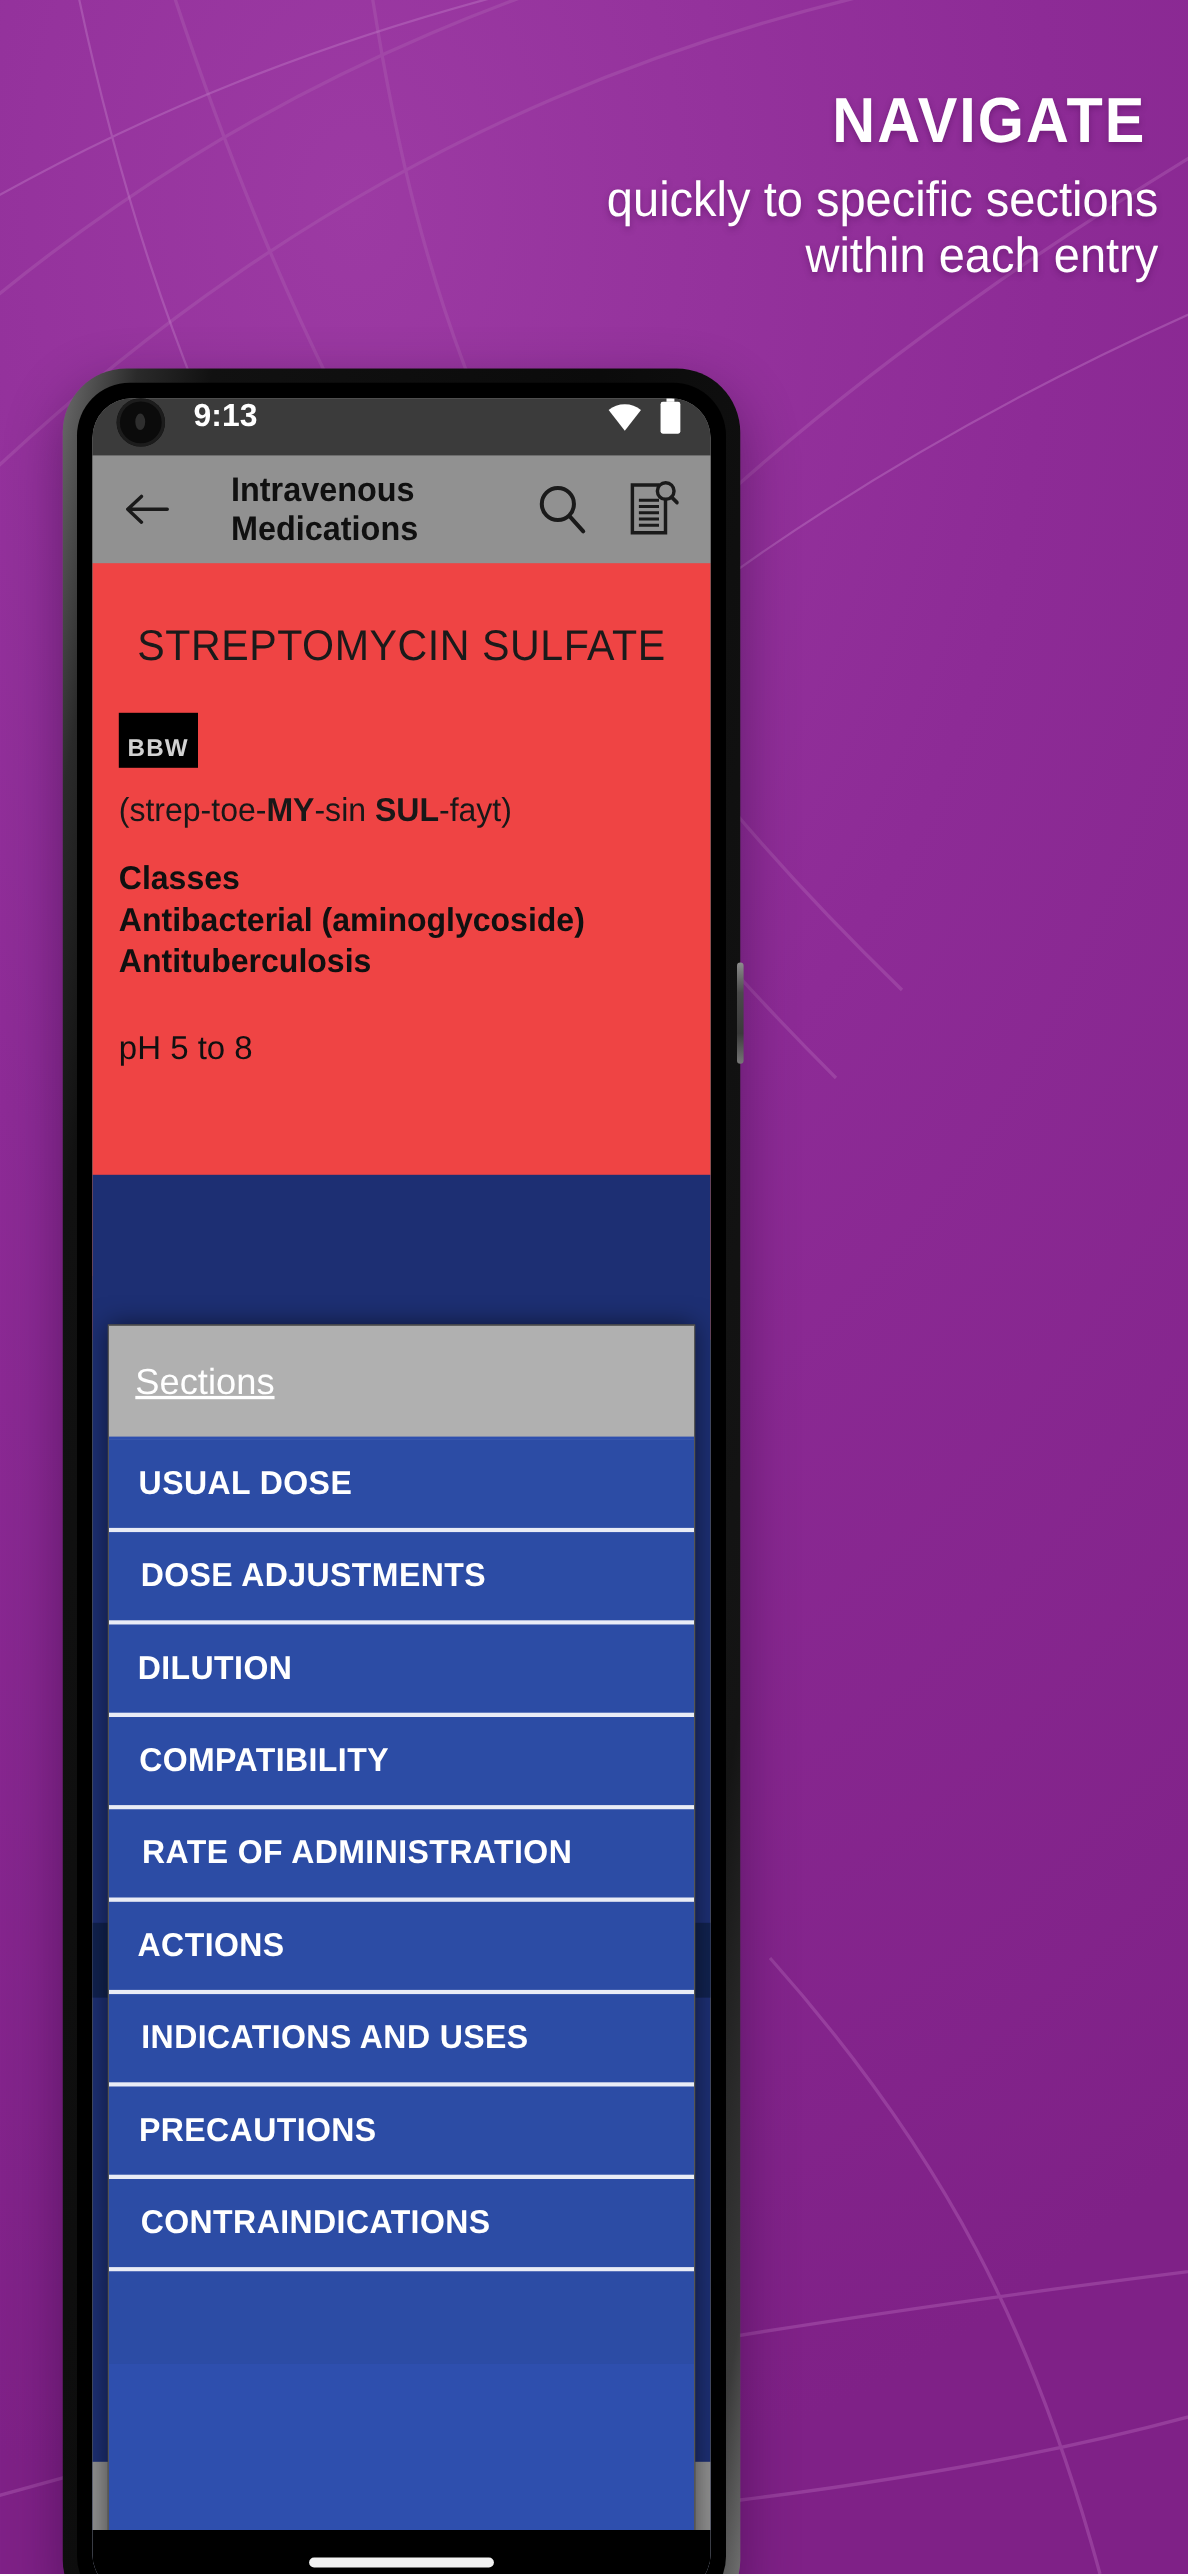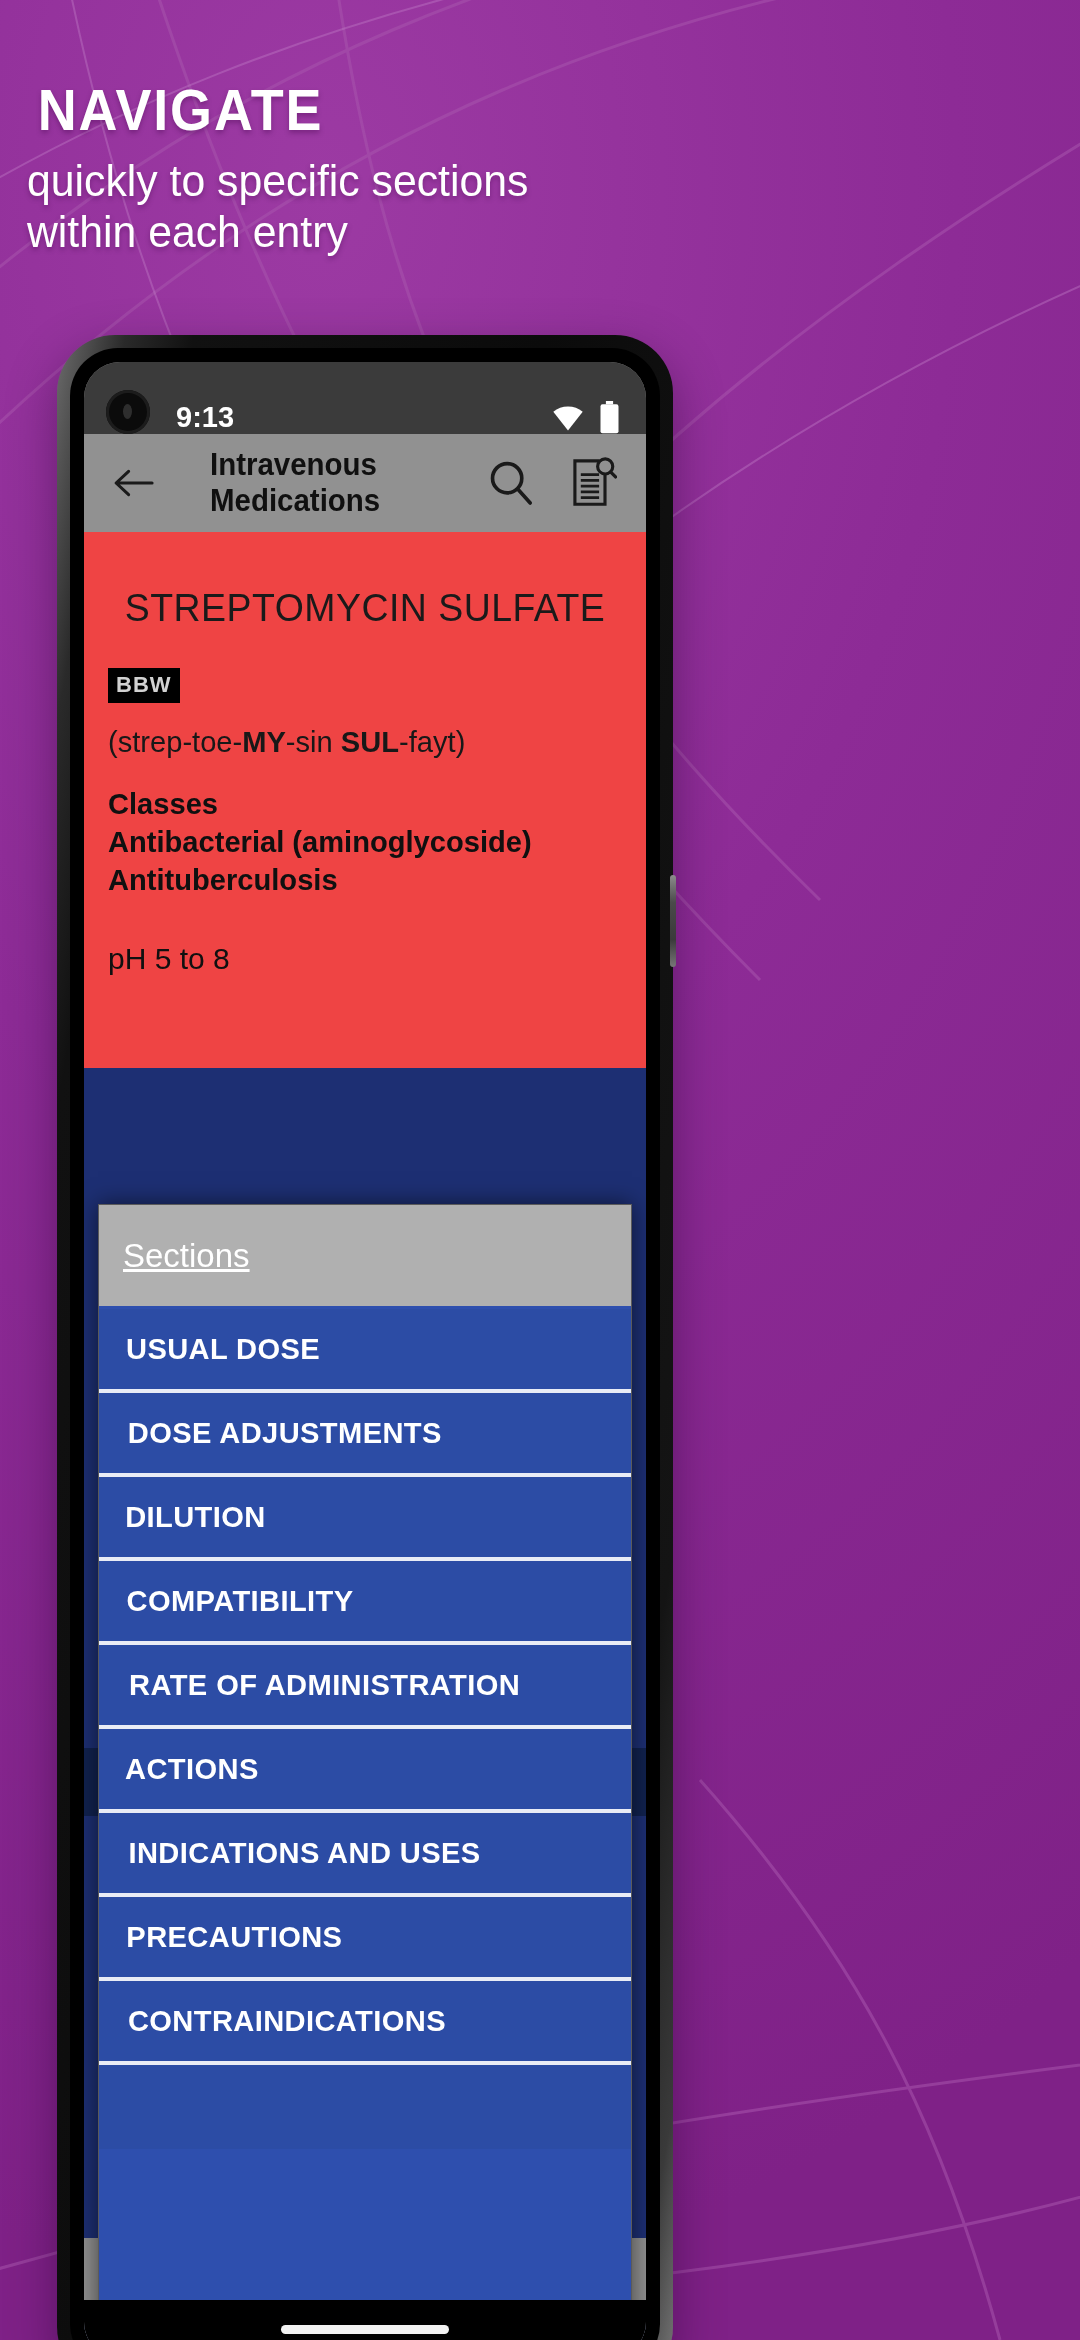--- a/index.html
+++ b/index.html
@@ -31,21 +31,21 @@
     width: 100%;
     height: 100%;
   }
 
   
   .promo {
     position: absolute;
     left: 0;
     right: 0;
     top: 80px;
-    text-align: left;
+    text-align: right;
     color: #ffffff;
     text-shadow: 0 3px 6px rgba(60,0,70,.35);
   }
   .promo-title {
     font-size: 58px;
     font-weight: bold;
     letter-spacing: 2px;
     line-height: 1.05;
     margin: 0 0 14px 0;
     transform: scaleX(0.93);
@@ -97,24 +97,24 @@
     right: 14px;
     bottom: 14px;
     border-radius: 36px;
     overflow: hidden;
     background: #909090;
   }
 
   
   .statusbar {
     position: relative;
-    height: 72px;
+    height: 52px;
     background: #3b3b3b;
     display: flex;
-    align-items: flex-end;
+    align-items: flex-start;
     padding: 0 26px 0 22px;
     box-sizing: border-box;
   }
   .punch-hole {
     width: 44px;
     height: 44px;
     border-radius: 50%;
     background: #0b0b0b;
     box-shadow: inset 0 0 0 3px #1c1c1c;
     position: relative;
@@ -187,21 +187,21 @@
     transform: scaleX(0.96);
   }
   .art-pad { padding: 0 18px 0 24px; }
   .bbw {
     display: inline-block;
     background: #000;
     color: #d2d2d2;
     font-size: 22px;
     font-weight: bold;
     letter-spacing: 1px;
-    padding: 4px 8px 5px 8px;
+    padding: 19px 8px 5px 8px;
     margin-top: 38px;
   }
   .pronounce {
     font-size: 30px;
     color: #181818;
     margin-top: 22px;
     transform: scaleX(0.97);
     transform-origin: left center;
   }
   .pronounce b { font-weight: bold; }

